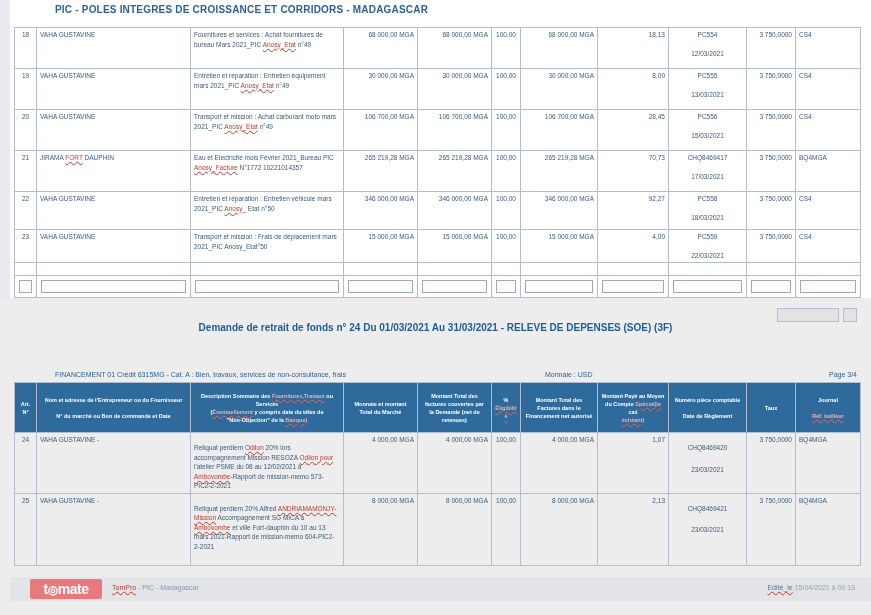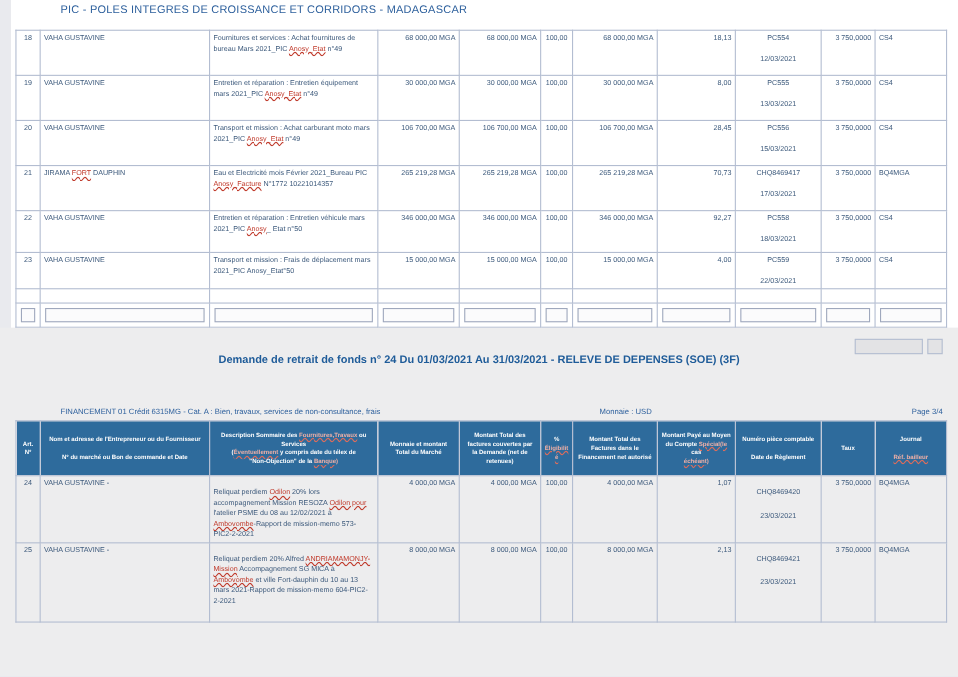--- a/index.html
+++ b/index.html
@@ -1,18 +1,18 @@
 <!DOCTYPE html>
 <html><head>
 <meta charset="utf-8">
 <style>
   html,body{margin:0;padding:0;background:#e9eaee;font-family:"Liberation Sans",sans-serif;}
   .canvas{position:relative;width:871px;height:615px;overflow:hidden;background:#e9eaee;}
   .page-top{position:absolute;left:10px;top:0;width:861px;height:298px;background:#ffffff;}
-  .doc-title{position:absolute;left:45px;top:4px;font-size:10px;font-weight:normal;color:#2c5f9c;letter-spacing:.2px;white-space:nowrap;}
+  .doc-title{position:absolute;left:45px;top:4px;font-size:10px;font-weight:bold;color:#2c5f9c;letter-spacing:.2px;white-space:nowrap;}
 
   table.tbl{border-collapse:collapse;table-layout:fixed;}
   .tbl td,.tbl th{border:1px solid #b3bdd1;vertical-align:top;overflow:hidden;}
   .tbl td{font-size:6.5px;color:#3d5a7c;line-height:9.5px;padding:2px 3px;}
   .tbl1{position:absolute;left:4px;top:27px;width:846px;background:#fff;}
   .c-num{text-align:center;}
   .c-m,.c-taux{text-align:right;}
   .c-usd{text-align:right;padding-right:6px;}
   .c-pct{text-align:center;}
   .c-piece{text-align:center;}
@@ -331,14 +331,25 @@
               <div>CHQ8469421</div>
               <div class="piece-date">23/03/2021</div>
             </td>
             <td class="c-m c-taux">3 750,0000</td>
             <td class="c-journal">BQ4MGA</td>
           </tr>
         </tbody>
     </table>
   </div>
 
+  <div class="footer-band">
+    <div class="logo">
+      <span>t</span><span class="spiral">◎</span><span>mate</span>
+    </div>
+    <div class="crumb">
+      <span class="flag">TomPro</span><span class="rest"> - PIC - Madagascar</span>
+    </div>
+    <div class="edited">
+      <span class="eflag">Edité_le</span><span class="erest"> 15/04/2021 à 09:13</span>
+    </div>
+  </div>
 
 </div>
 
 </body></html>

